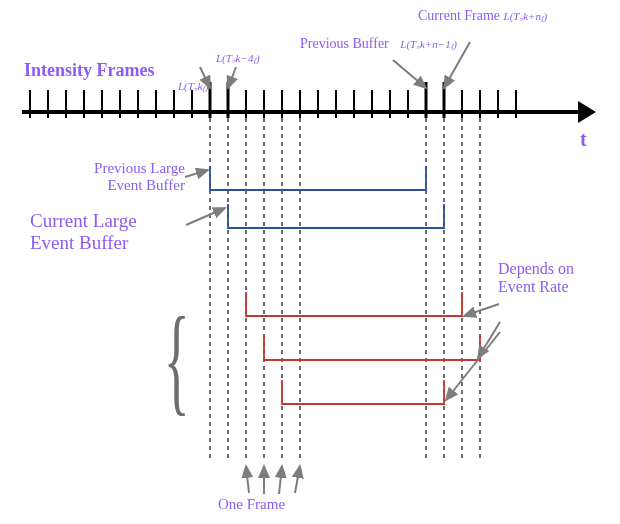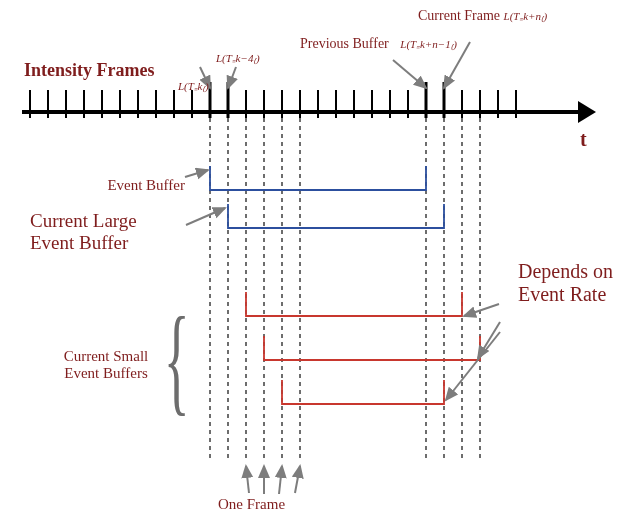--- a/index.html
+++ b/index.html
@@ -8,21 +8,21 @@
     background: #fff;
     font-family: Georgia, 'Times New Roman', serif;
   }
   .stage {
     position: relative;
     width: 620px;
     height: 524px;
   }
   .label {
     position: absolute;
-    color: #7f1d1d;
+    color: #8b5cf6;
     white-space: nowrap;
   }
   .title { font-weight: bold; font-size: 18px; text-align: right; }
   .small { font-size: 11px; }
   .tiny { font-size: 10px; }
   .math { font-style: italic; font-family: 'Times New Roman', serif; }
   .brace {
     position: absolute;
     font-size: 120px;
     line-height: 1;
@@ -114,34 +114,30 @@
     <span class="math tiny" style="font-size:11px;margin-left:8px;">L(T₌k+n−1₍)</span>
   </div>
   <div class="label" style="left:418px; top:8px; font-size:14px;">
     <span>Current Frame</span>
     <span class="math tiny" style="font-size:11px;">L(T₌k+n₍)</span>
   </div>
 
   <div class="label" style="left:580px; top:128px; font-size:20px; font-weight:bold;">t</div>
 
   <div class="label" style="left:30px; top:160px; font-size:15px; text-align:right; width:155px;">
-    <br>
+    <span>Previous Large</span><br>
     <span>Event Buffer</span>
   </div>
   <div class="label" style="left:30px; top:210px; font-size:19px; text-align:left; width:155px;">
     <span>Current Large</span><br>
     <span>Event Buffer</span>
   </div>
 
-  <div class="label" style="left:36px; top:348px; font-size:15px; text-align:center; width:140px;">
-    <span>Current Small</span><br>
-    <span>Event Buffers</span>
-  </div>
   <div class="brace" style="left:148px; top:300px; color:#6d6d6d;">{</div>
 
-  <div class="label" style="left:498px; top:260px; font-size:20px;margin-left:20px;">
+  <div class="label" style="left:498px; top:260px; font-size:16px;">
     <span>Depends on</span><br>
     <span>Event Rate</span>
   </div>
 
   <div class="label" style="left:218px; top:496px; font-size:15px;text-align:right;">One Frame</div>
 
 </div>
 
 </body></html>

